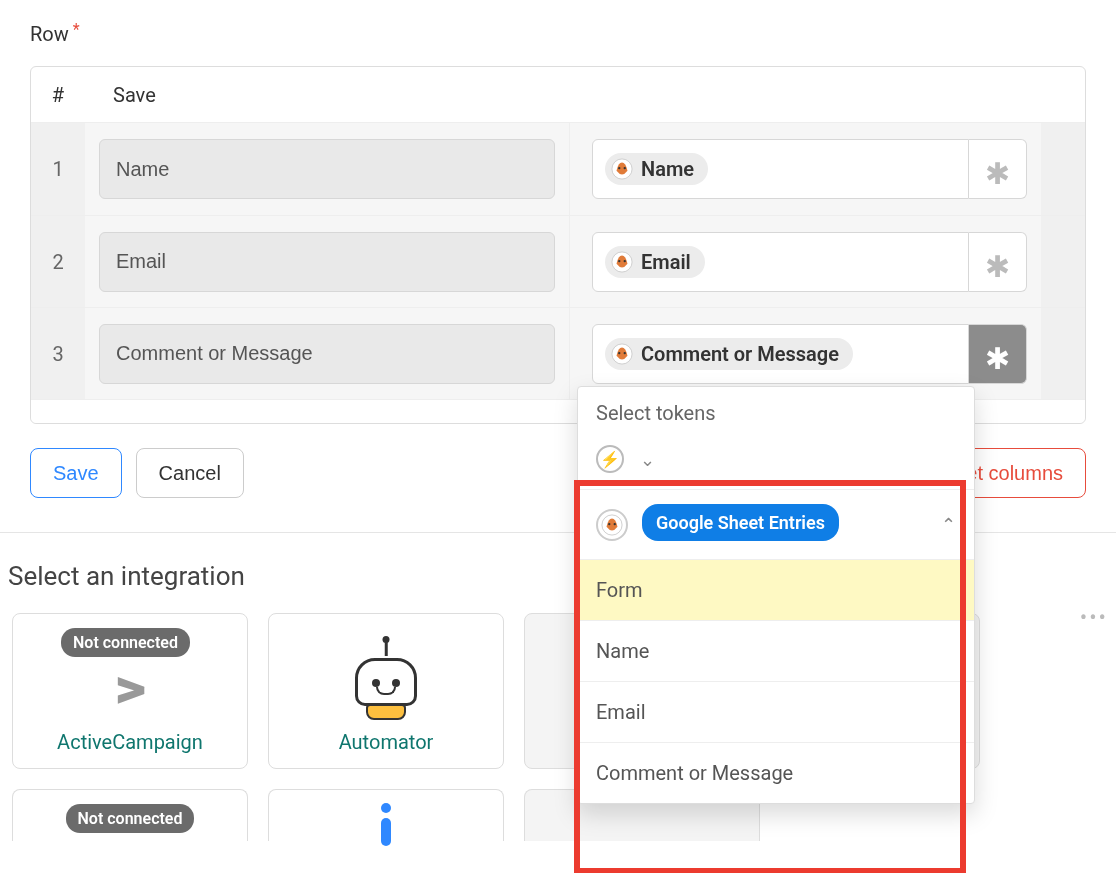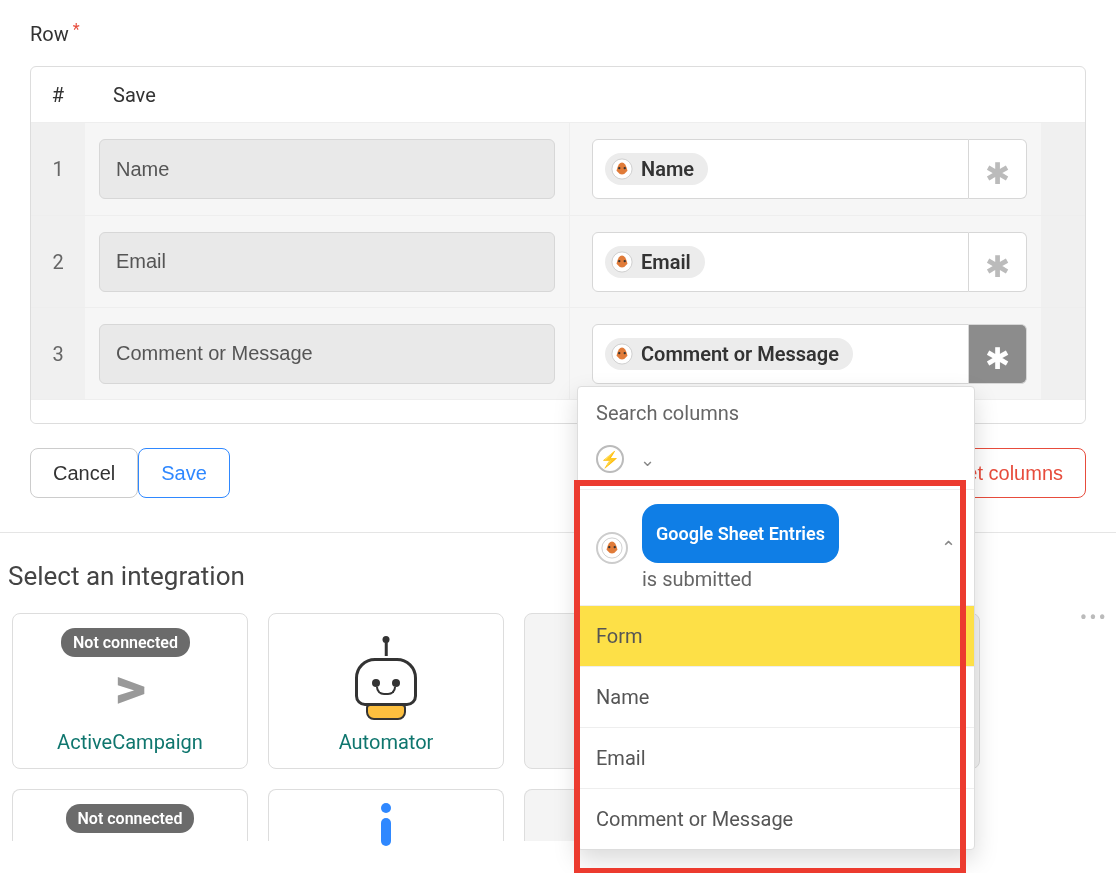--- a/index.html
+++ b/index.html
@@ -100,21 +100,21 @@
   }
   .dd-search{padding:14px 18px 10px 18px;font-size:20px;color:#666;}
   .dd-adv{display:flex;align-items:center;padding:10px 18px 16px 18px;border-bottom:1px solid #eee;}
   .dd-adv .bolt{width:28px;height:28px;border:2px solid #bbb;border-radius:50%;display:flex;align-items:center;justify-content:center;font-size:16px;color:#bbb;margin-right:16px;}
   .dd-adv-label{font-size:20px;color:#555;flex:1;}
   .chev{color:#888;font-size:18px;}
   .dd-group{padding:14px 0 14px 18px;display:flex;align-items:center;border-bottom:1px solid #eee;}
   .grp-avatar{width:32px;height:32px;border:2px solid #ccc;border-radius:50%;display:flex;align-items:center;justify-content:center;margin-right:14px;}
   .grp-avatar svg{width:22px;height:22px;}
   .grp-text{display:flex;flex-direction:column;flex:1;}
-  .grp-pill{align-self:flex-start;background:#0f7ee6;color:#fff;font-size:18px;font-weight:600;padding:19px 14px;border-radius:16px;margin-bottom:4px;}
+  .grp-pill{align-self:flex-start;background:#0f7ee6;color:#fff;font-size:18px;font-weight:600;padding:8px 14px;border-radius:16px;margin-bottom:4px;}
   .grp-sub{font-size:20px;color:#666;}
   .dd-item{padding:18px 18px;font-size:20px;color:#555;border-bottom:1px solid #eee;cursor:pointer;}
   .dd-item:first-of-type{}
   .highlight{position:absolute;top:480px;left:574px;width:392px;height:394px;border:6px solid #ec3b2f;z-index:60;pointer-events:none;}
   
   .avatar svg{width:22px;height:22px;}
 </style>
 </head>
 <body>
 
@@ -210,22 +210,22 @@
             </div>
         </div>
       </div>
       <div class="td-end"></div>
     </div>
   </div>
   <div class="table-footer"></div>
 </div>
 
 <div class="buttons-row">
+  <button class="btn btn-save">Save</button>
   <button class="btn">Cancel</button>
-  <button class="btn btn-save">Save</button>
   <button class="btn btn-columns">Get columns</button>
 </div>
 
 <hr class="sep">
 
 <div class="select-title">Select an integration</div>
 <div class="more-dots">•••</div>
 
 <div class="integrations">
   <div class="int-card">
@@ -259,39 +259,38 @@
   <div class="partial-card">
     <svg width="50" height="44" viewBox="0 0 50 44">
       <circle cx="25" cy="6" r="5" fill="#2f88ff"></circle>
       <rect x="20" y="16" width="10" height="28" rx="5" fill="#2f88ff"></rect>
     </svg>
   </div>
   <div class="partial-card" style="background:#f4f4f4;"></div>
 </div>
 
 <div class="dropdown">
-  <div class="dd-search">Search columns</div>
+  <div class="dd-search">Select tokens</div>
   <div class="dd-adv">
     <span class="bolt">⚡</span>
     <span class="chev">⌄</span>
   </div>
   <div class="dd-group">
     <span class="grp-avatar">
       <svg viewBox="0 0 24 24">
           <circle cx="12" cy="12" r="11" fill="#fff" stroke="#ccc"></circle>
           <path d="M6 14 q6 8 12 0 q-2 -9 -6 -9 t-6 9" fill="#e07b39"></path>
           <circle cx="9" cy="11" r="1.3" fill="#333"></circle>
           <circle cx="15" cy="11" r="1.3" fill="#333"></circle>
         </svg>
     </span>
     <div class="grp-text">
       <span class="grp-pill">Google Sheet Entries</span>
-      <span class="grp-sub">is submitted</span>
     </div>
     <span class="chev" style="margin-right:18px;">⌃</span>
   </div>
-  <div class="dd-item" style="background:#fde047;">Form</div>
+  <div class="dd-item" style="background:#fef9c3;">Form</div>
   <div class="dd-item">Name</div>
   <div class="dd-item">Email</div>
   <div class="dd-item" style="border-bottom:none;">Comment or Message</div>
 </div>
 
 <div class="highlight"></div>
 
 </body></html>

